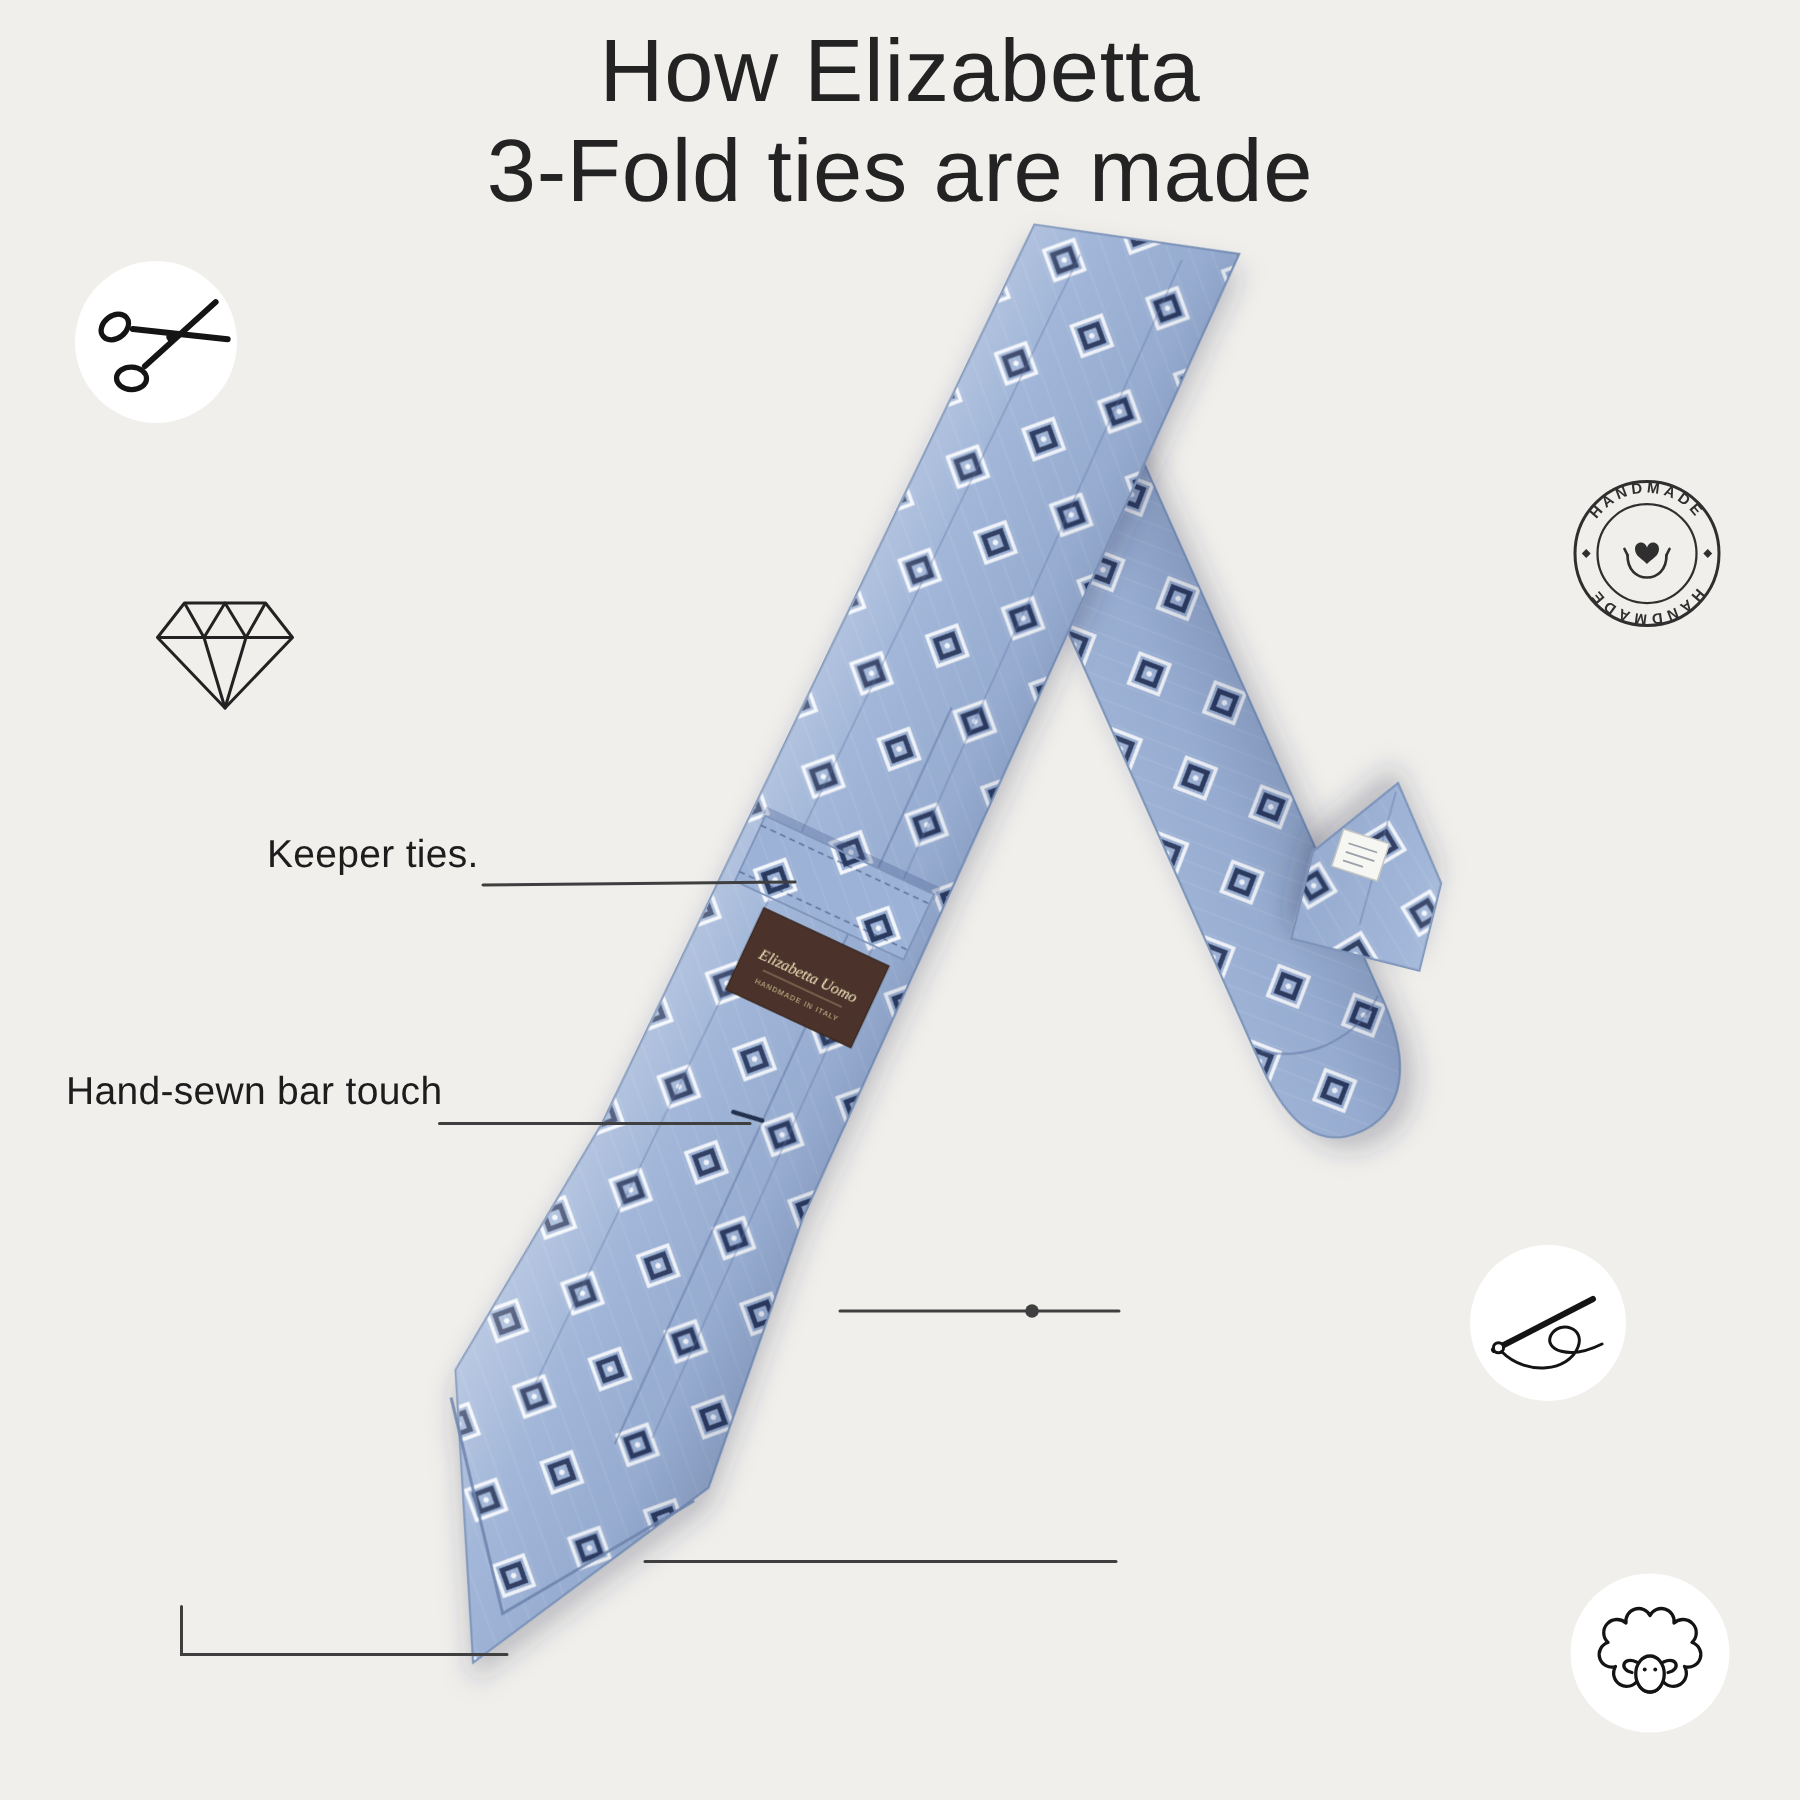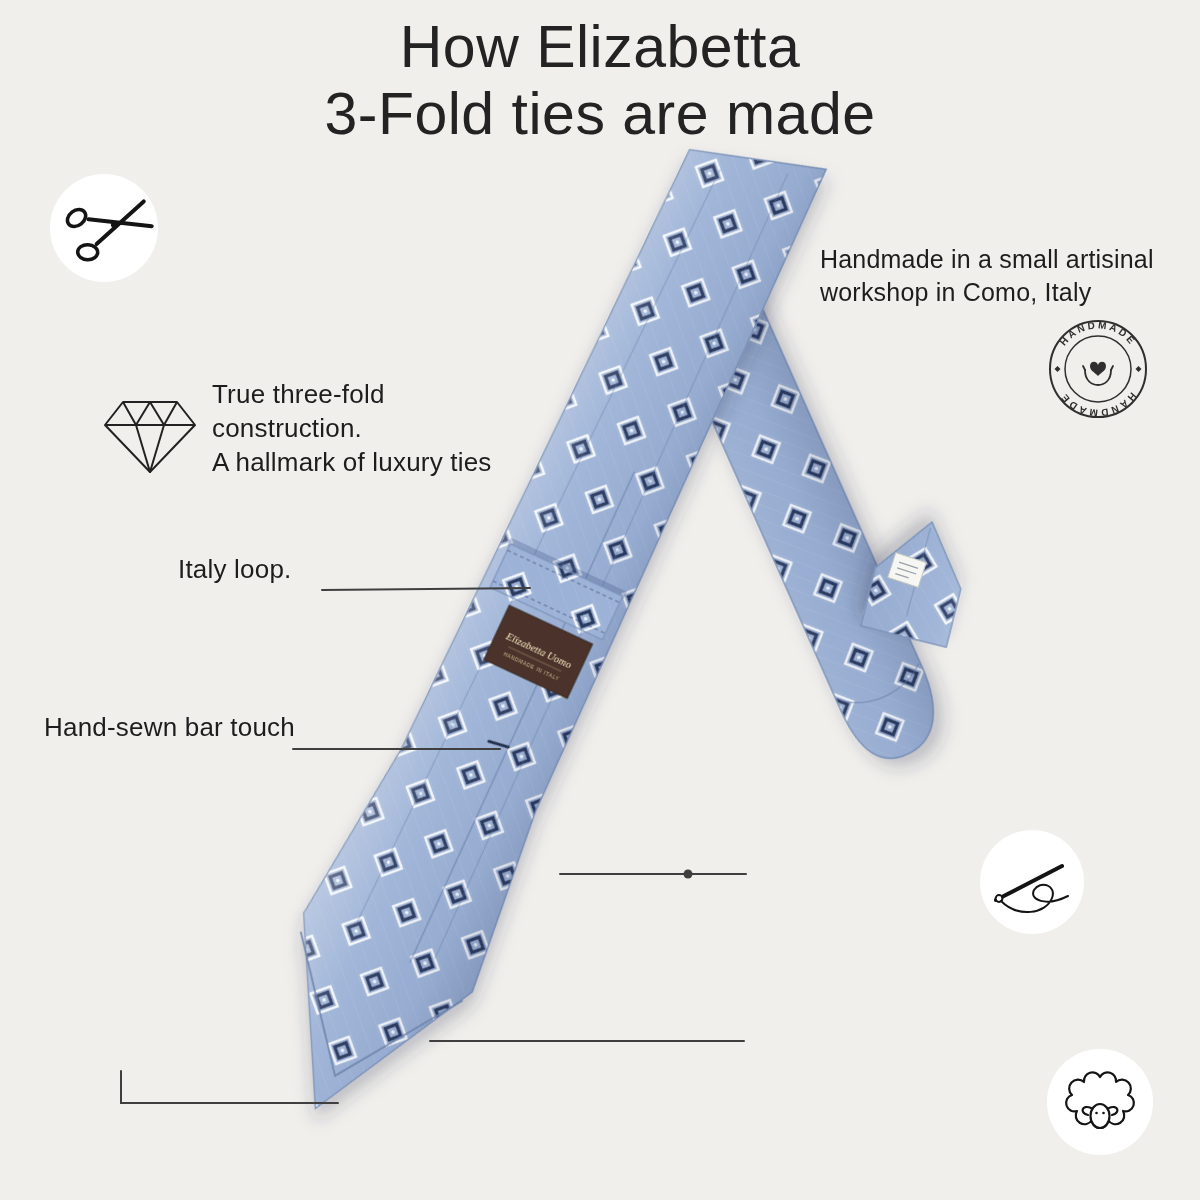--- a/index.html
+++ b/index.html
@@ -157,21 +157,16 @@
         <path d="M 9 6 C 18 2 21 11 12 13"></path>
         <circle cx="-3.5" cy="11" r="1.3" fill="#141414" stroke="none"></circle>
         <circle cx="3.5" cy="11" r="1.3" fill="#141414" stroke="none"></circle>
       </g>
     </g>
   </svg>
 
   <div class="title">How Elizabetta
 3-Fold ties are made</div>
 
-  <div class="ann" style="left:212px; top:378px; font-size:26px;">True three-fold
-construction.
-A hallmark of luxury ties</div>
-  <div class="ann" style="left:178px; top:553px; font-size:26px;">Italy loop.</div>
+  <div class="ann" style="left:178px; top:553px; font-size:26px;">Keeper ties.</div>
   <div class="ann" style="left:44px; top:711px; font-size:26px;">Hand-sewn bar touch</div>
-  <div class="ann" style="left:820px; top:243px;">Handmade in a small artisinal
-workshop in Como, Italy</div>
 
 </div>
 
 </body></html>

